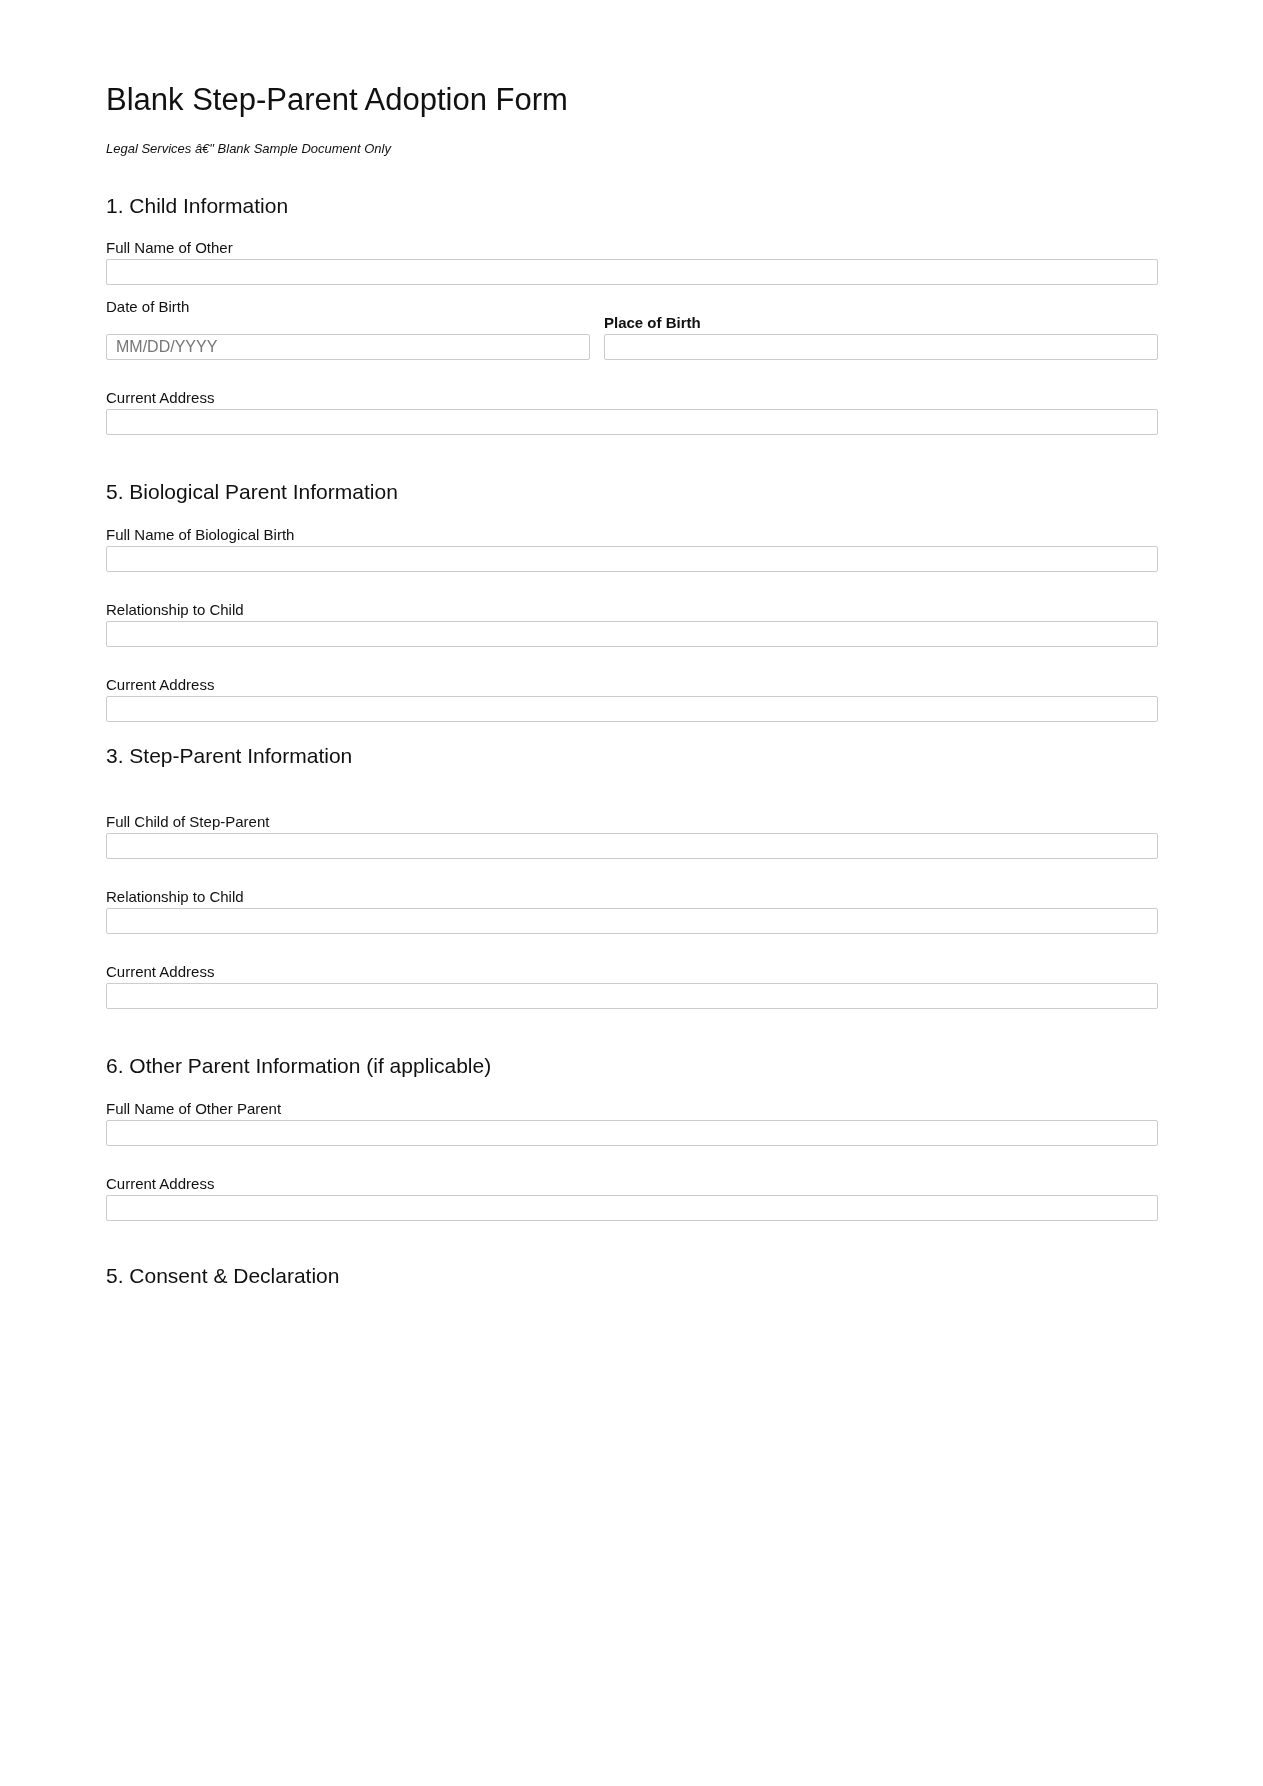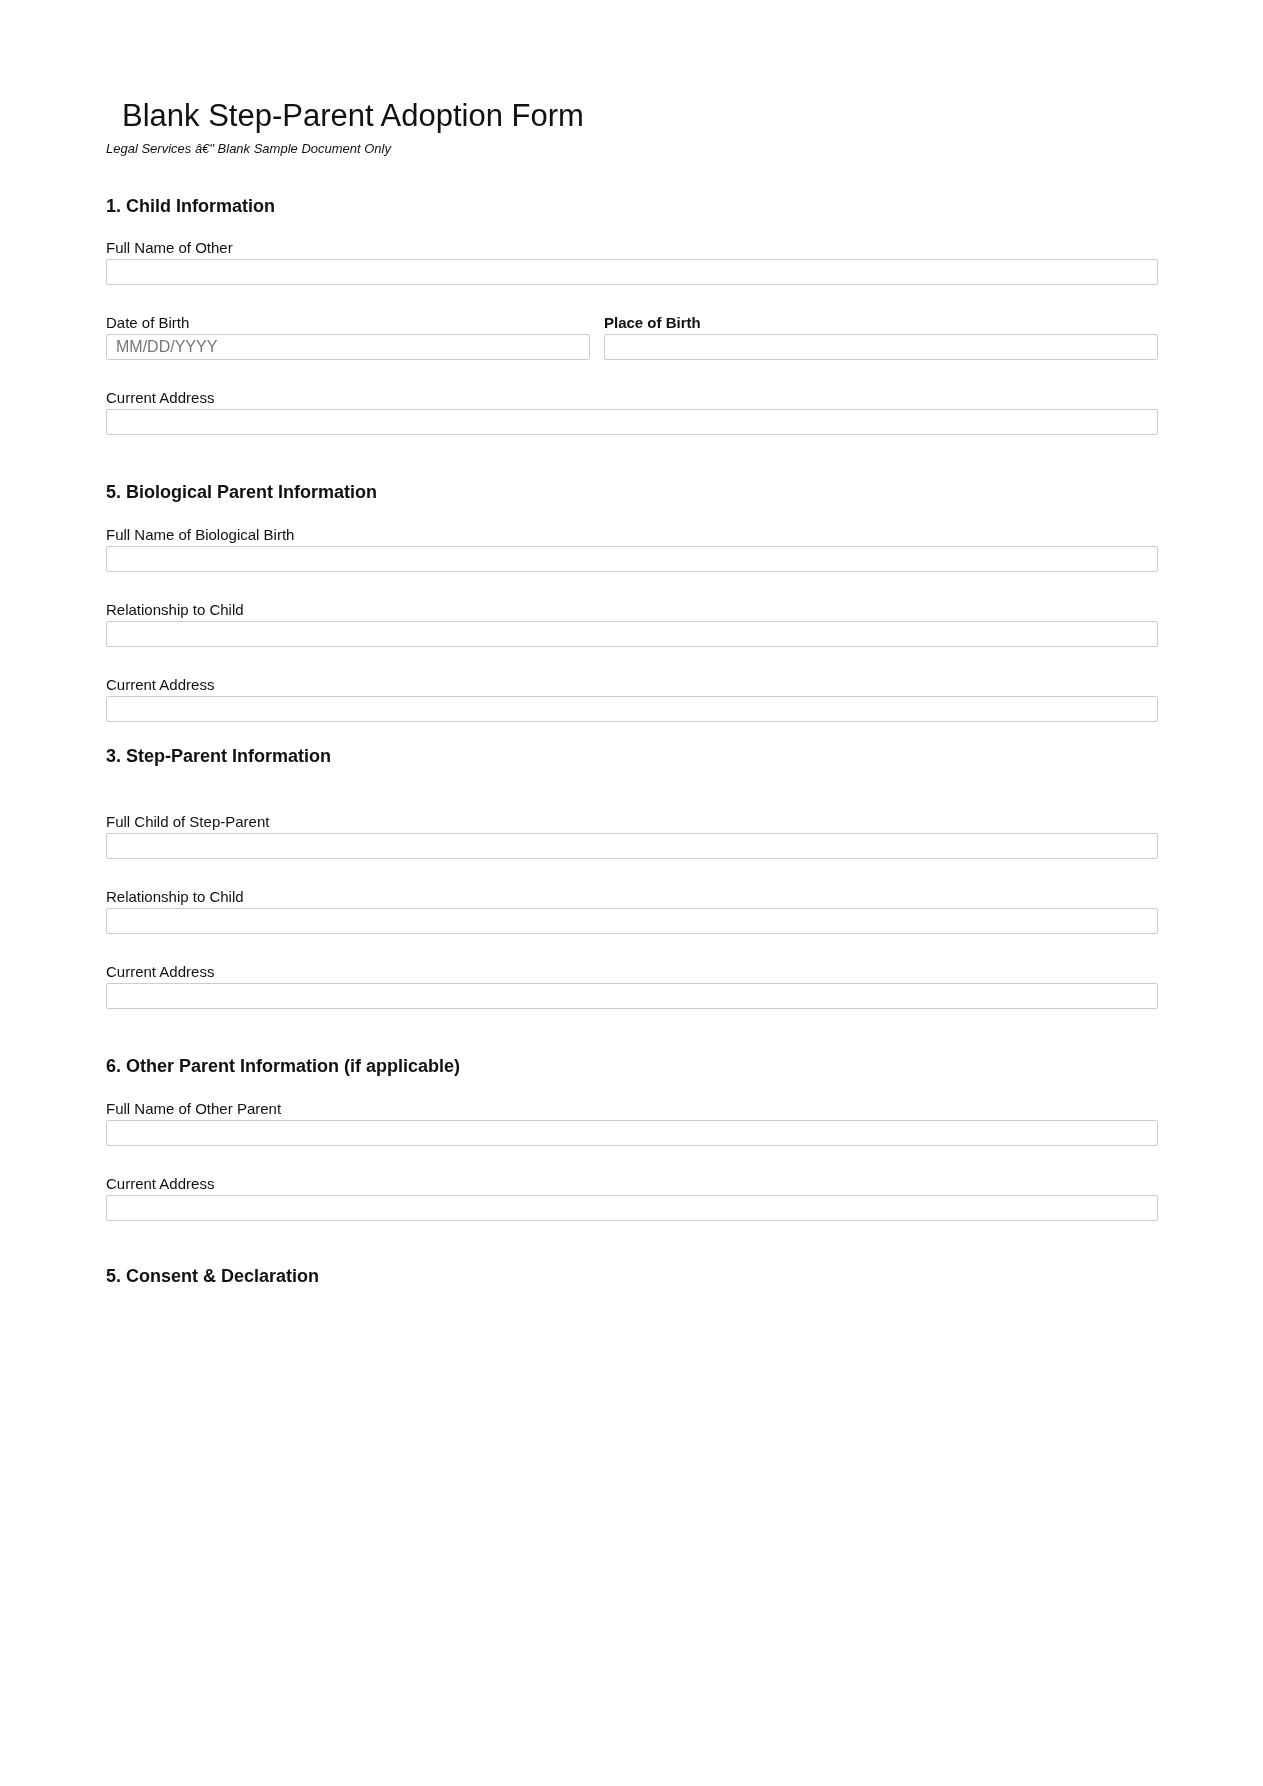--- a/index.html
+++ b/index.html
@@ -13,41 +13,41 @@
     }
     .page {
       position: absolute;
       left: 106px;
       top: 0;
       width: 1052px;
     }
     .title {
       position: absolute;
       left: 0; top: 82px;
-      margin: 16px;
+      margin: 0;
       font-size: 31px;
       font-weight: normal;
       line-height: 36px;
       white-space: nowrap;
     }
     .subtitle {
       position: absolute;
       left: 0; top: 141px;
       margin: 0;
       font-size: 13px;
       font-style: italic;
       line-height: 16px;
       white-space: nowrap;
     }
     .section-heading {
       position: absolute;
       left: 0;
       margin: 0;
-      font-size: 18px;
-      font-weight: bold;
+      font-size: 21px;
+      font-weight: normal;
       line-height: 28px;
       white-space: nowrap;
     }
     .label {
       position: absolute;
       left: 0;
       font-size: 15px;
       line-height: 18px;
       white-space: nowrap;
     }
@@ -76,21 +76,21 @@
 <div class="page">
 
   <h1 class="title">Blank Step-Parent Adoption Form</h1>
   <p class="subtitle">Legal Services â€" Blank Sample Document Only</p>
 
   <h2 class="section-heading" style="top:192px">1. Child Information</h2>
 
   <span class="label" style="top:239px">Full Name of Other</span>
   <input class="field full" style="top: 259px;" type="text" placeholder="">
 
-  <span class="label" style="top:314px">Date of Birth</span>
+  <span class="label" style="top:298px">Date of Birth</span>
   <input class="field half-left" style="top: 334px;" type="text" placeholder="MM/DD/YYYY">
 
   <span class="label half-right-label" style="top:314px">Place of Birth</span>
   <input class="field half-right" style="top: 334px;" type="text" placeholder="">
 
   <span class="label" style="top:389px">Current Address</span>
   <input class="field full" style="top: 409px;" type="text" placeholder="">
 
   <h2 class="section-heading" style="top:478px">5. Biological Parent Information</h2>
 

